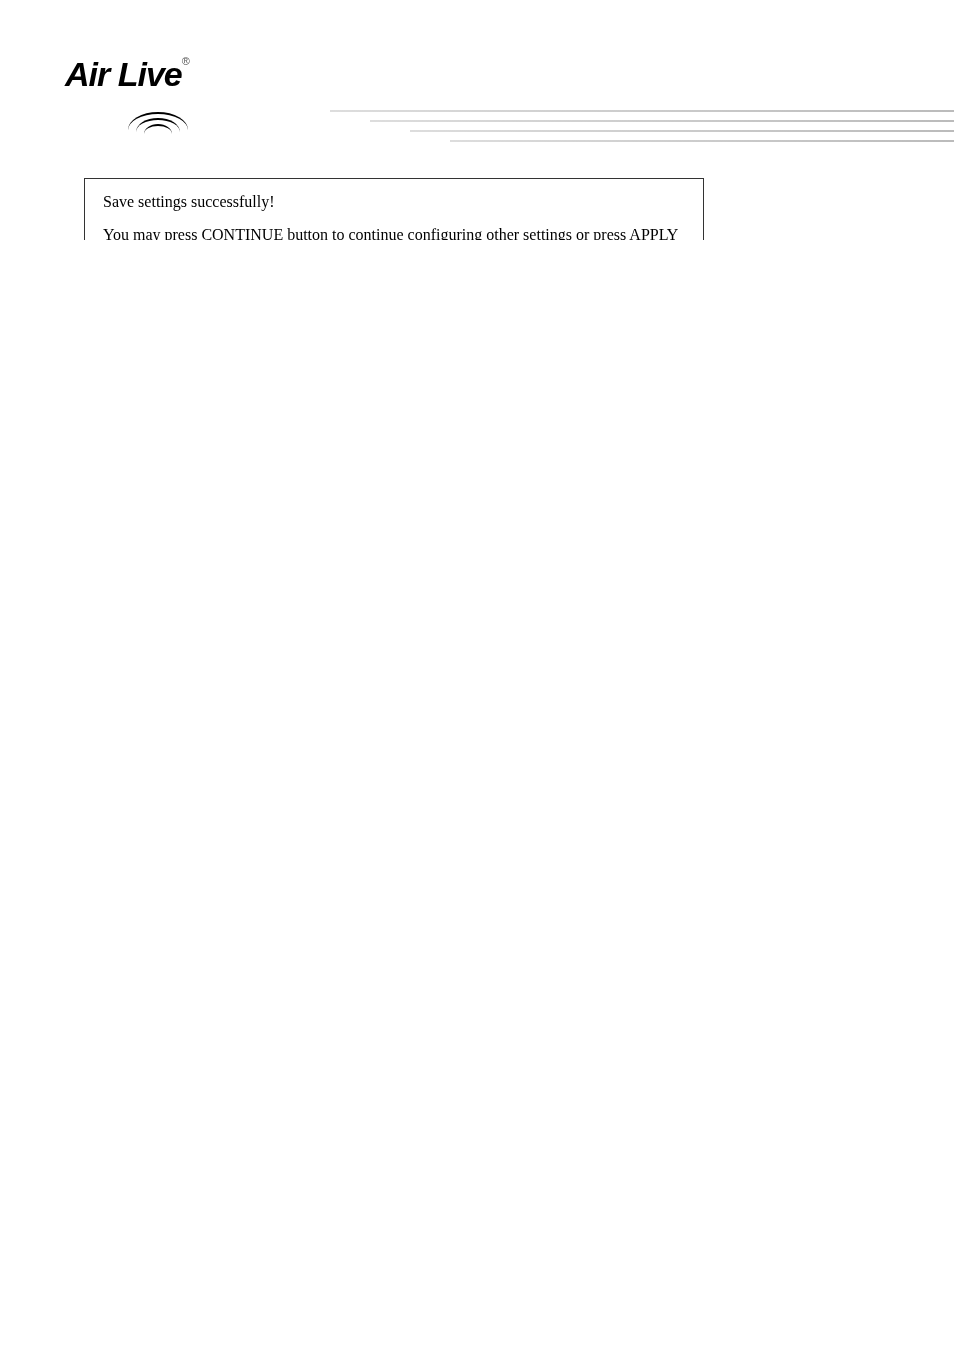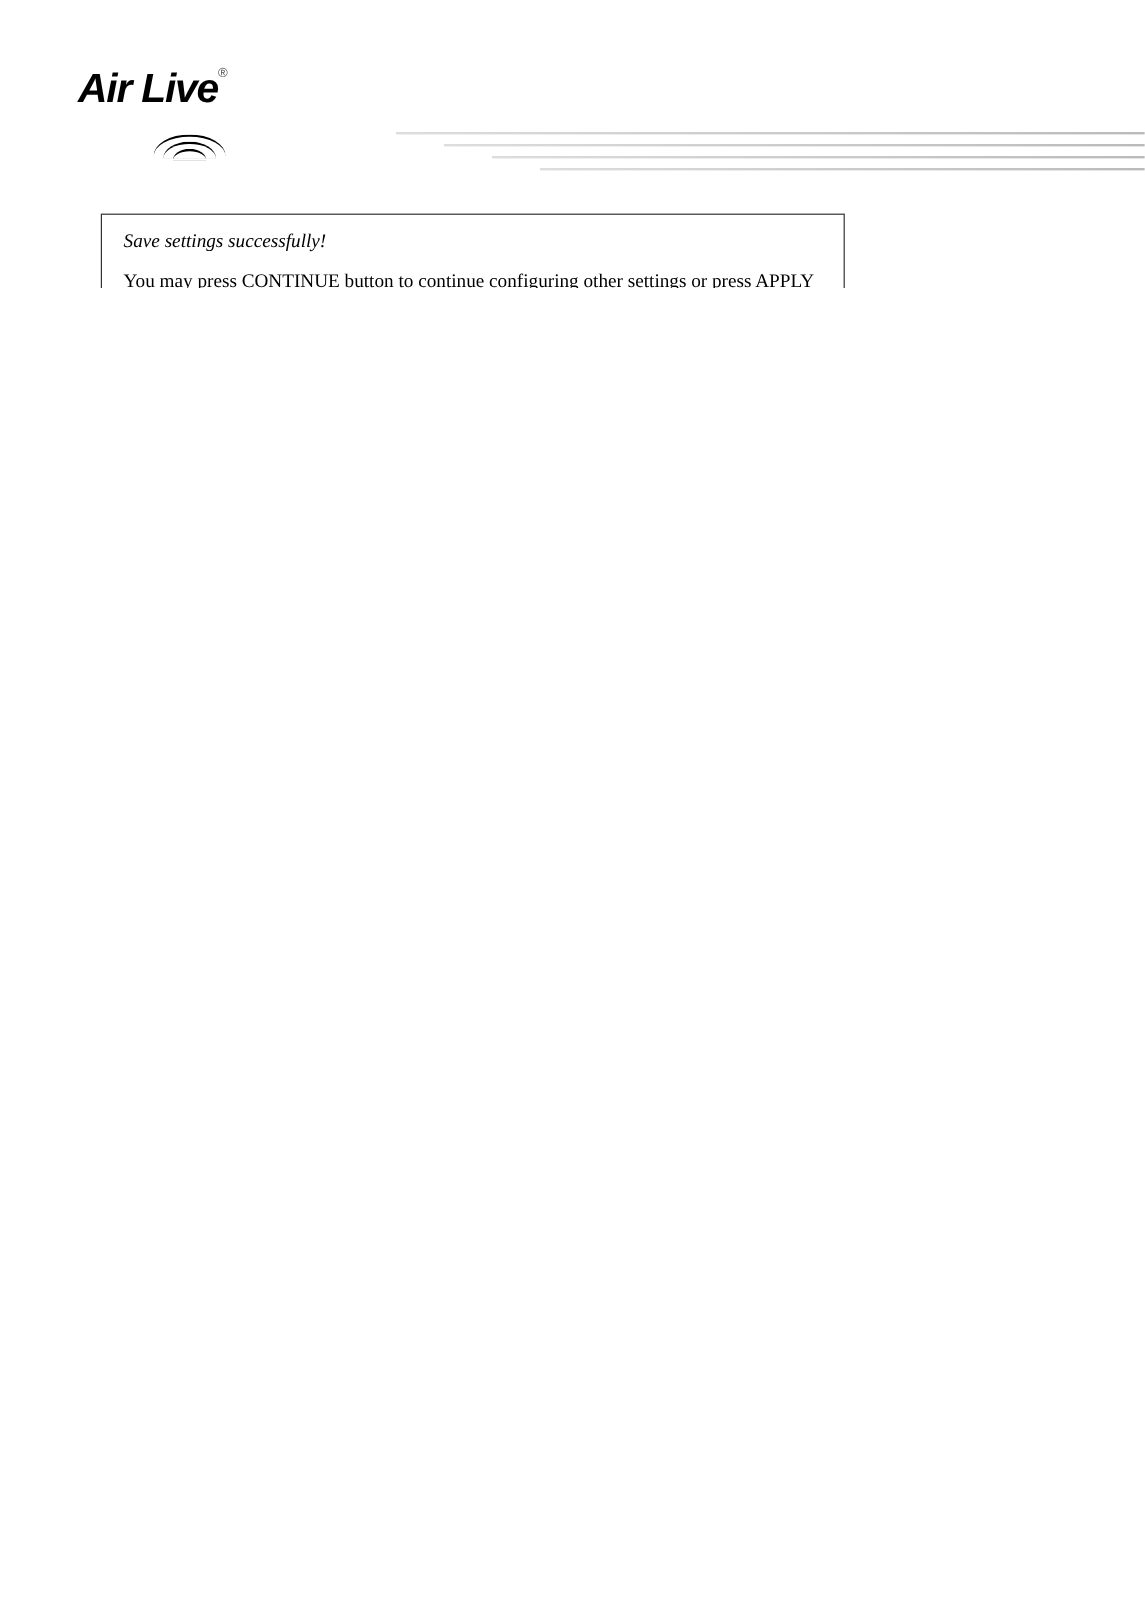--- a/index.html
+++ b/index.html
@@ -22,21 +22,21 @@
 
   .panel {
     position: absolute;
     top: 178px; left: 84px;
     width: 620px;
     border: 1px solid #333;
     padding: 14px 18px 18px 18px;
     font-family: "Times New Roman", Times, serif;
     font-size: 16px; color: #000;
   }
-  .panel .msg1 { margin-bottom: 14px; font-style: italic; }
+  .panel .msg1 { margin-bottom: 14px; }
   .panel .msg2 { margin-bottom: 18px; line-height: 1.3; }
   .btn {
     display: inline-block;
     border: 1px solid #666;
     border-radius: 4px;
     background: linear-gradient(#fff, #e6e6e6);
     font-family: Arial, sans-serif;
     font-size: 13px;
     color: #333;
     padding: 2px 10px 3px 10px;

